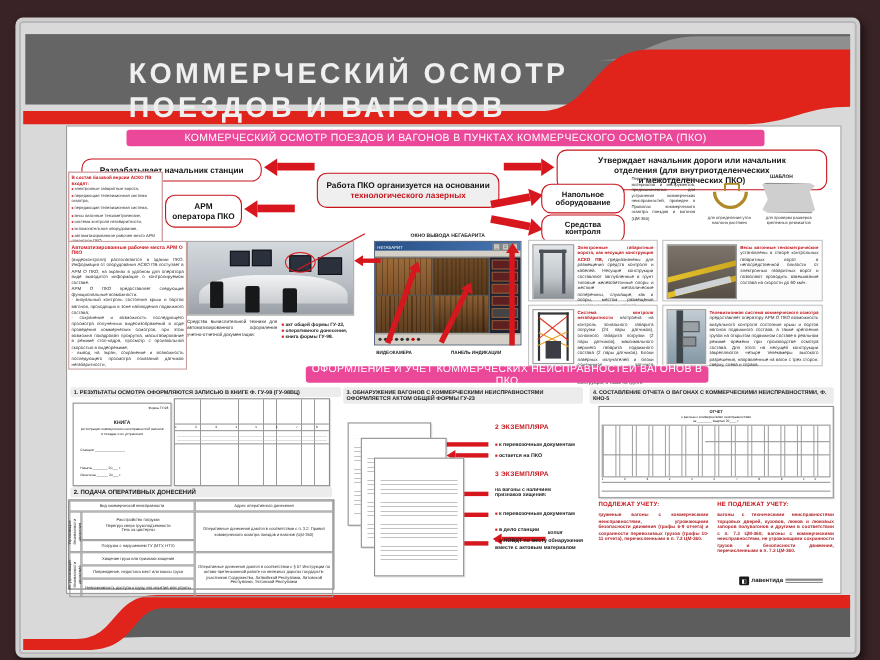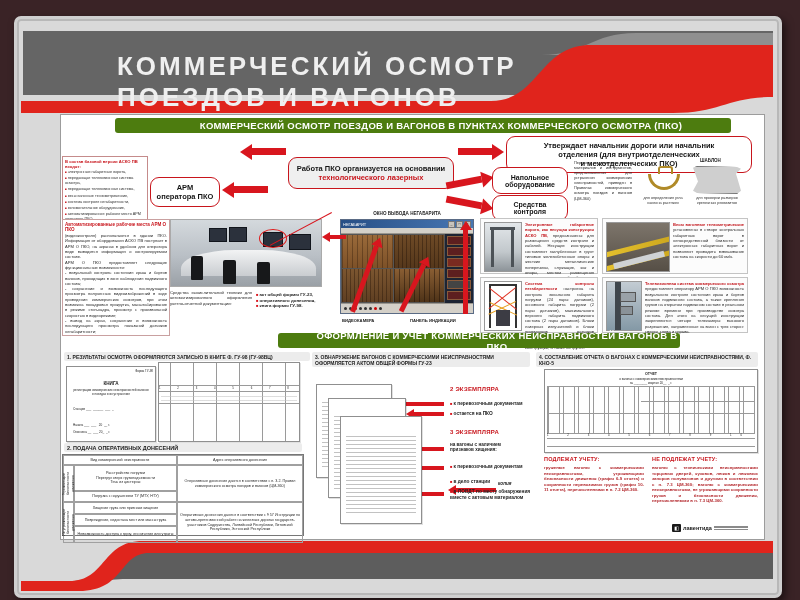--- a/index.html
+++ b/index.html
@@ -5,22 +5,22 @@
   html,body{margin:0;padding:0;background:#33201f;}
   #stage{position:relative;width:800px;height:600px;overflow:hidden;background:#3a2326;
          font-family:"Liberation Sans",sans-serif;}
   .abs{position:absolute;}
   
   .poster{position:absolute;left:14px;top:16px;width:762px;height:576px;background:#d9d9d9;
           border-radius:7px;border:3px solid #cfcfcf;box-shadow:inset 0 0 0 2px #b8b8b8, 3px 4px 8px rgba(0,0,0,.55);}
   .title{position:absolute;left:100px;top:32px;width:470px;text-align:left;color:#efefef;
          font-weight:bold;font-size:26px;line-height:1.18;letter-spacing:3px;white-space:pre-line;}
   .panel{position:absolute;left:60px;top:114px;width:703px;height:424px;background:#ffffff;border:1px solid #9c9c9c;}
-  .pill{position:absolute;background:#4d7c0f;color:#fff;font-weight:bold;text-align:center;border-radius:3px;
-        display:flex;align-items:center;justify-content:center;letter-spacing:.3px;padding-left:36px;}
+  .pill{position:absolute;background:#ec4899;color:#fff;font-weight:normal;text-align:center;border-radius:3px;
+        display:flex;align-items:center;justify-content:center;letter-spacing:.3px;}
   
   .rbox{position:absolute;background:#fff;border:1.7px solid #c8151c;border-radius:9px;display:flex;
         align-items:center;justify-content:center;text-align:center;font-weight:bold;color:#151515;white-space:pre-line;}
   .gray{background:#efefef;}
   .redtxt{color:#c8151c;}
   
   .arrow{position:absolute;background:#d8161e;height:7px;}
   .arrow.ptl:before{content:"";position:absolute;right:100%;top:50%;margin-top:-8px;
       border-top:8px solid transparent;border-bottom:8px solid transparent;border-right:12px solid #d8161e;}
   .arrow.ptr:after{content:"";position:absolute;left:100%;top:50%;margin-top:-8px;
@@ -120,20 +120,21 @@
     <svg class="abs" style="left:4px;top:518px;" width="752" height="56" viewBox="0 0 752 56">
       <path d="M752 10 L130 10 C88 10 94 44 50 44 L14 52 C50 54 60 42 110 42 L752 42 Z" fill="#5d5d5d"></path>
       <path d="M0 44 L48 44 C86 44 80 4 122 4 L752 4 L752 16 L128 16 C98 16 104 54 58 54 L0 54 Z" fill="#e0241c"></path>
     </svg>
   </div>
 
   <div class="panel"></div>
 
   <div class="pill" style="left:115px;top:118px;width:580px;height:15px;font-size:9.5px;">КОММЕРЧЕСКИЙ ОСМОТР ПОЕЗДОВ И ВАГОНОВ В ПУНКТАХ КОММЕРЧЕСКОГО ОСМОТРА (ПКО)</div>
 
+  <div class="rbox" style="left:74px;top:144px;width:162px;height:19px;font-size:7.5px;">Разрабатывает начальник станции</div>
   <div class="arrow ptl" style="left:252px;top:148px;width:34px;"></div>
 
   <div class="rbox gray" style="left:288px;top:157px;width:164px;height:30px;font-size:7.5px;flex-direction:column;">
     <span>Работа ПКО организуется на основании</span>
     <span class="redtxt">технологического лазерных</span>
   </div>
   <div class="arrow ptr" style="left:458px;top:148px;width:34px;"></div>
   <div class="rbox" style="left:506px;top:136px;width:244px;height:35px;font-size:7.5px;">Утверждает начальник дороги или начальник
 отделения (для внутриотделенческих
 и межотделенческих ПКО)</div>

